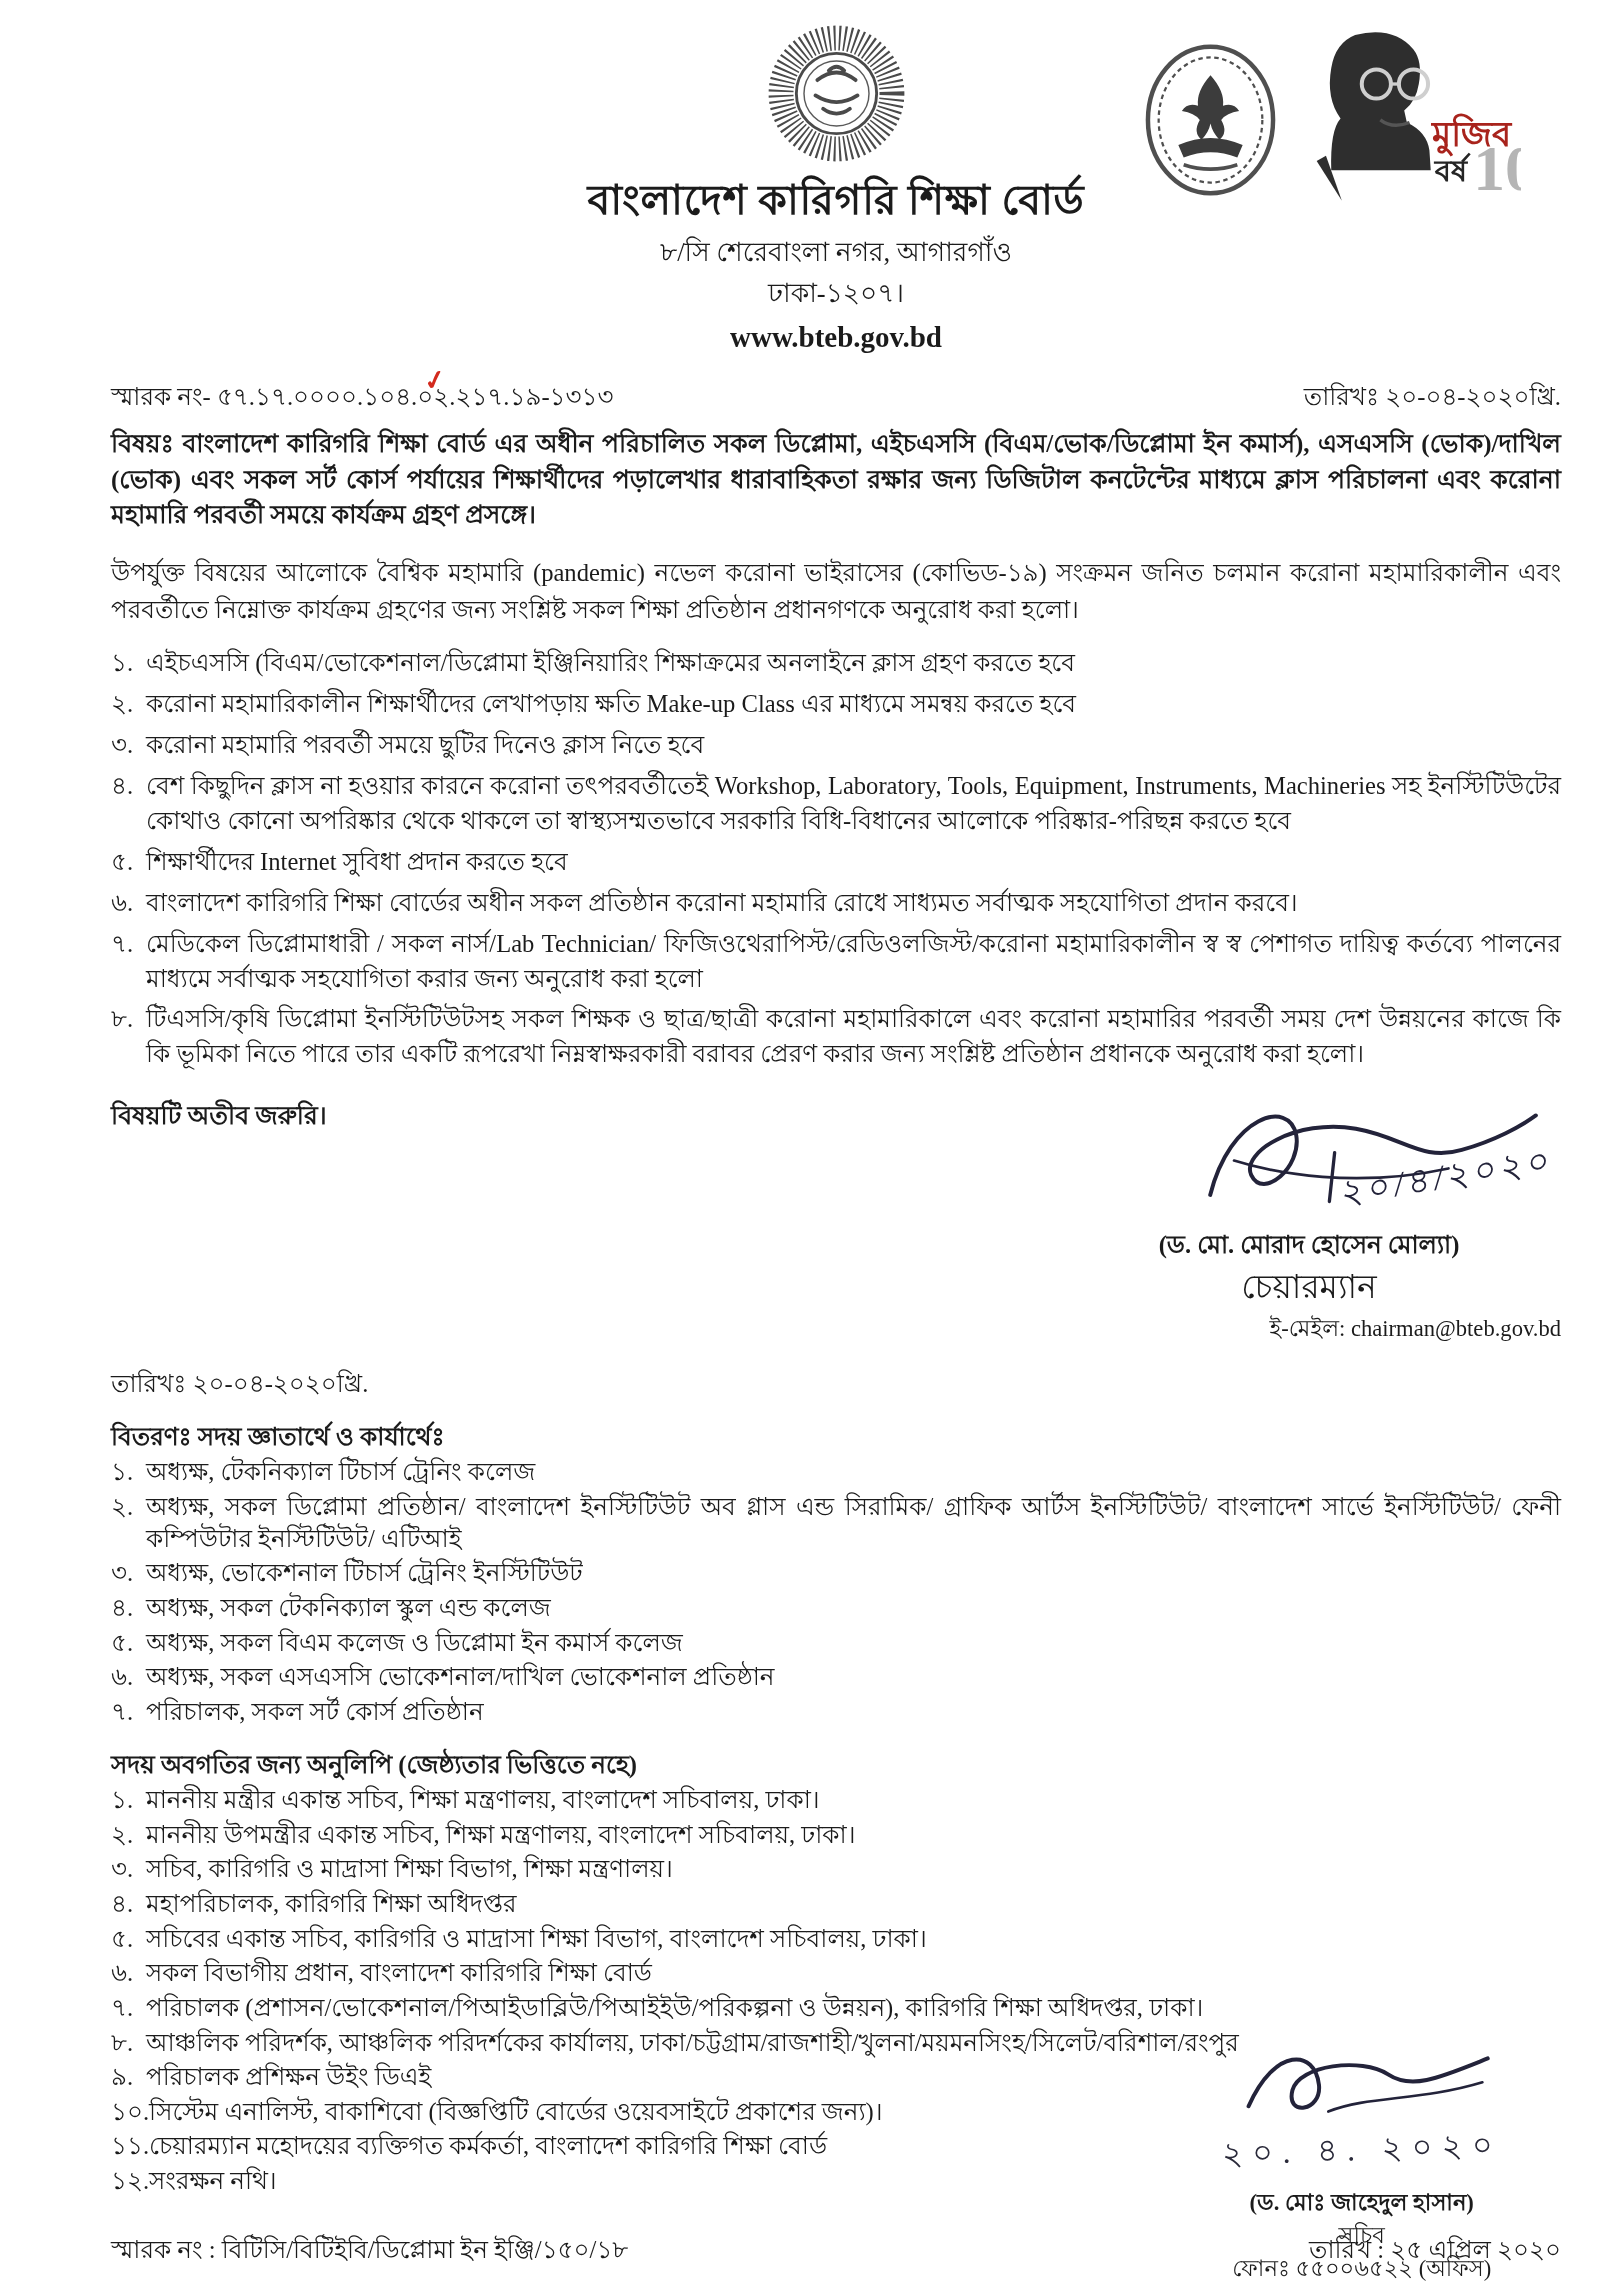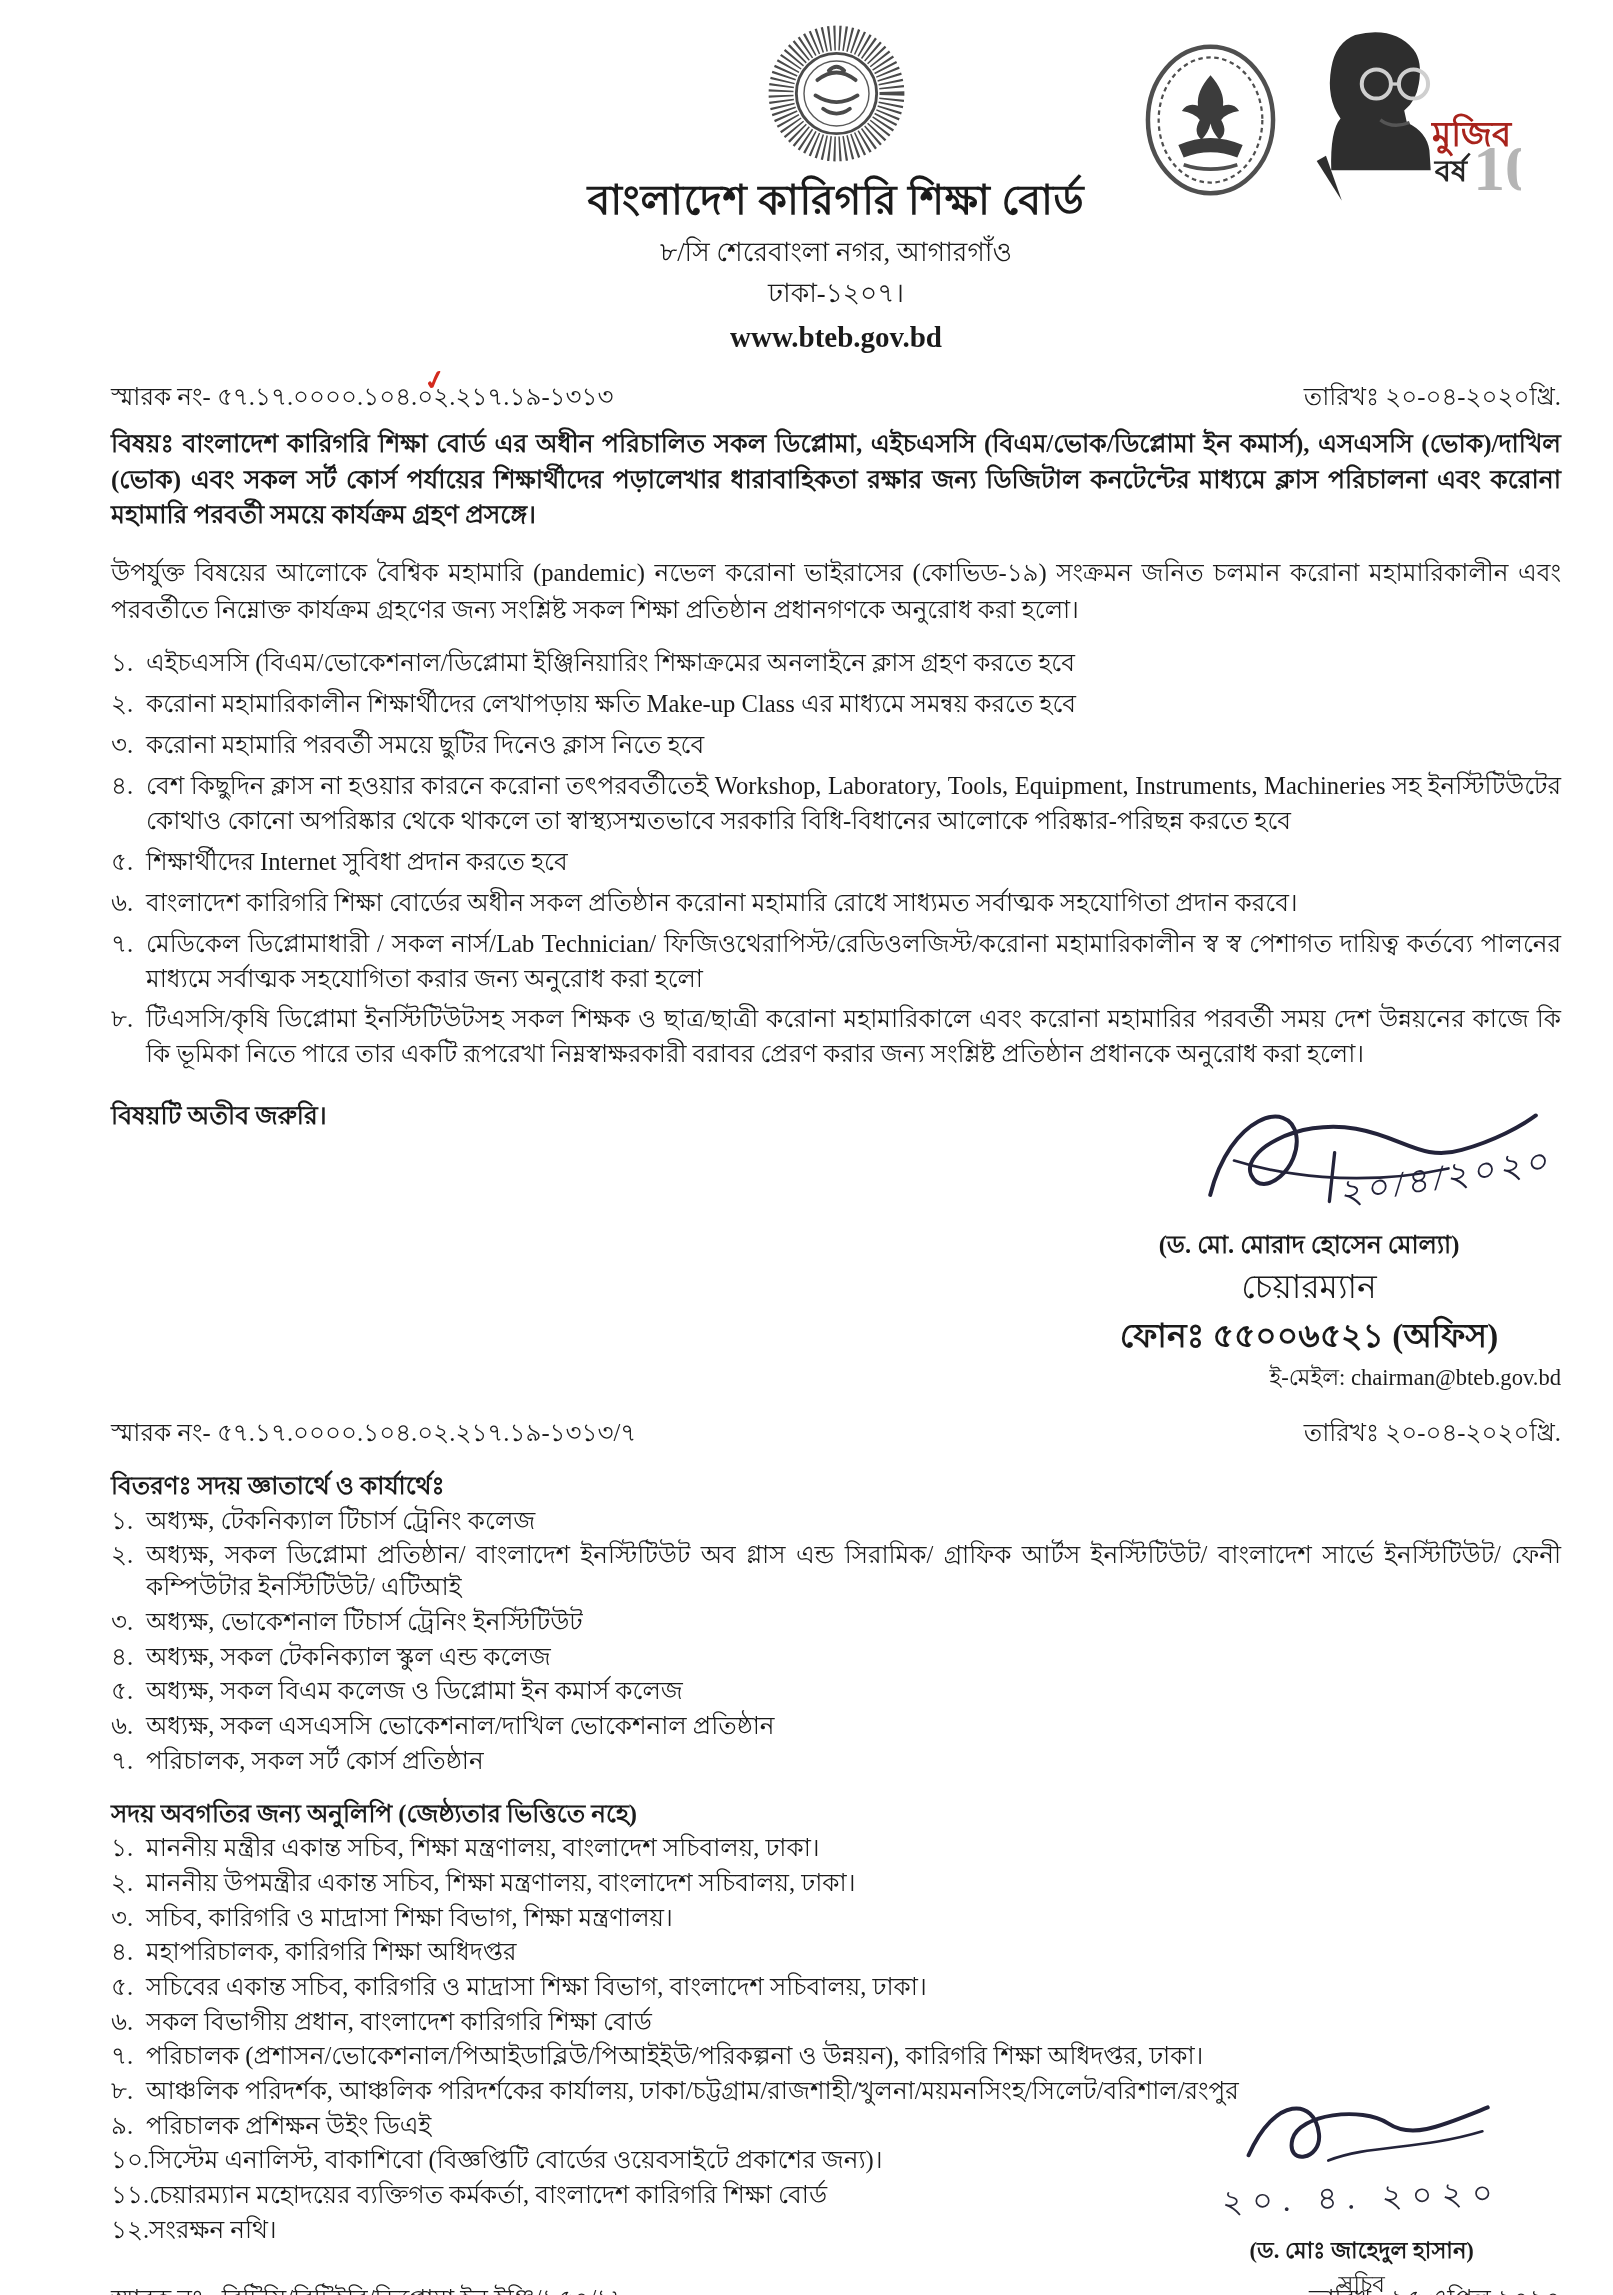--- a/index.html
+++ b/index.html
@@ -167,30 +167,28 @@
         <div class="chair-sig">
           <svg class="sig-svg" width="465" height="139" viewBox="0 0 700 210">
             <path d="M200,160 C230,40 320,14 330,70 C338,118 280,168 262,130 C246,96 330,44 420,60 C490,72 520,110 580,92 C630,78 670,56 692,40" fill="none" stroke="#23233a" stroke-width="6" stroke-linecap="round"></path>
             <path d="M236,108 C300,128 420,150 560,120" fill="none" stroke="#23233a" stroke-width="4" stroke-linecap="round"></path>
             <path d="M388,96 L380,170" fill="none" stroke="#23233a" stroke-width="5" stroke-linecap="round"></path>
           </svg>
           <div class="hand-date">২০/৪/২০২০</div>
         </div>
         <div class="c-name">(ড. মো. মোরাদ হোসেন মোল্যা)</div>
         <div class="c-line">চেয়ারম্যান</div>
-        <div class="c-line c-phone">ফোনঃ ৫৫০০৬৫২১ (অফিস)</div>
         <div class="c-line c-email">
           <span>ই-মেইল:</span>
           <span>chairman@bteb.gov.bd</span>
         </div>
       </div>
     </div>
 
     <div class="memo-row">
-      <div class="m-left">স্মারক নং- ৫৭.১৭.০০০০.১০৪.০২.২১৭.১৯-১৩১৩/৭</div>
       <div class="m-right">তারিখঃ ২০-০৪-২০২০খ্রি.</div>
     </div>
 
     <div class="list-head">বিতরণঃ সদয় জ্ঞাতার্থে ও কার্যার্থেঃ</div>
     <div class="tight">
       <div class="row">
           <span class="num">১.</span>
           <span class="txt">অধ্যক্ষ, টেকনিক্যাল টিচার্স ট্রেনিং কলেজ</span>
         </div>
       <div class="row">

